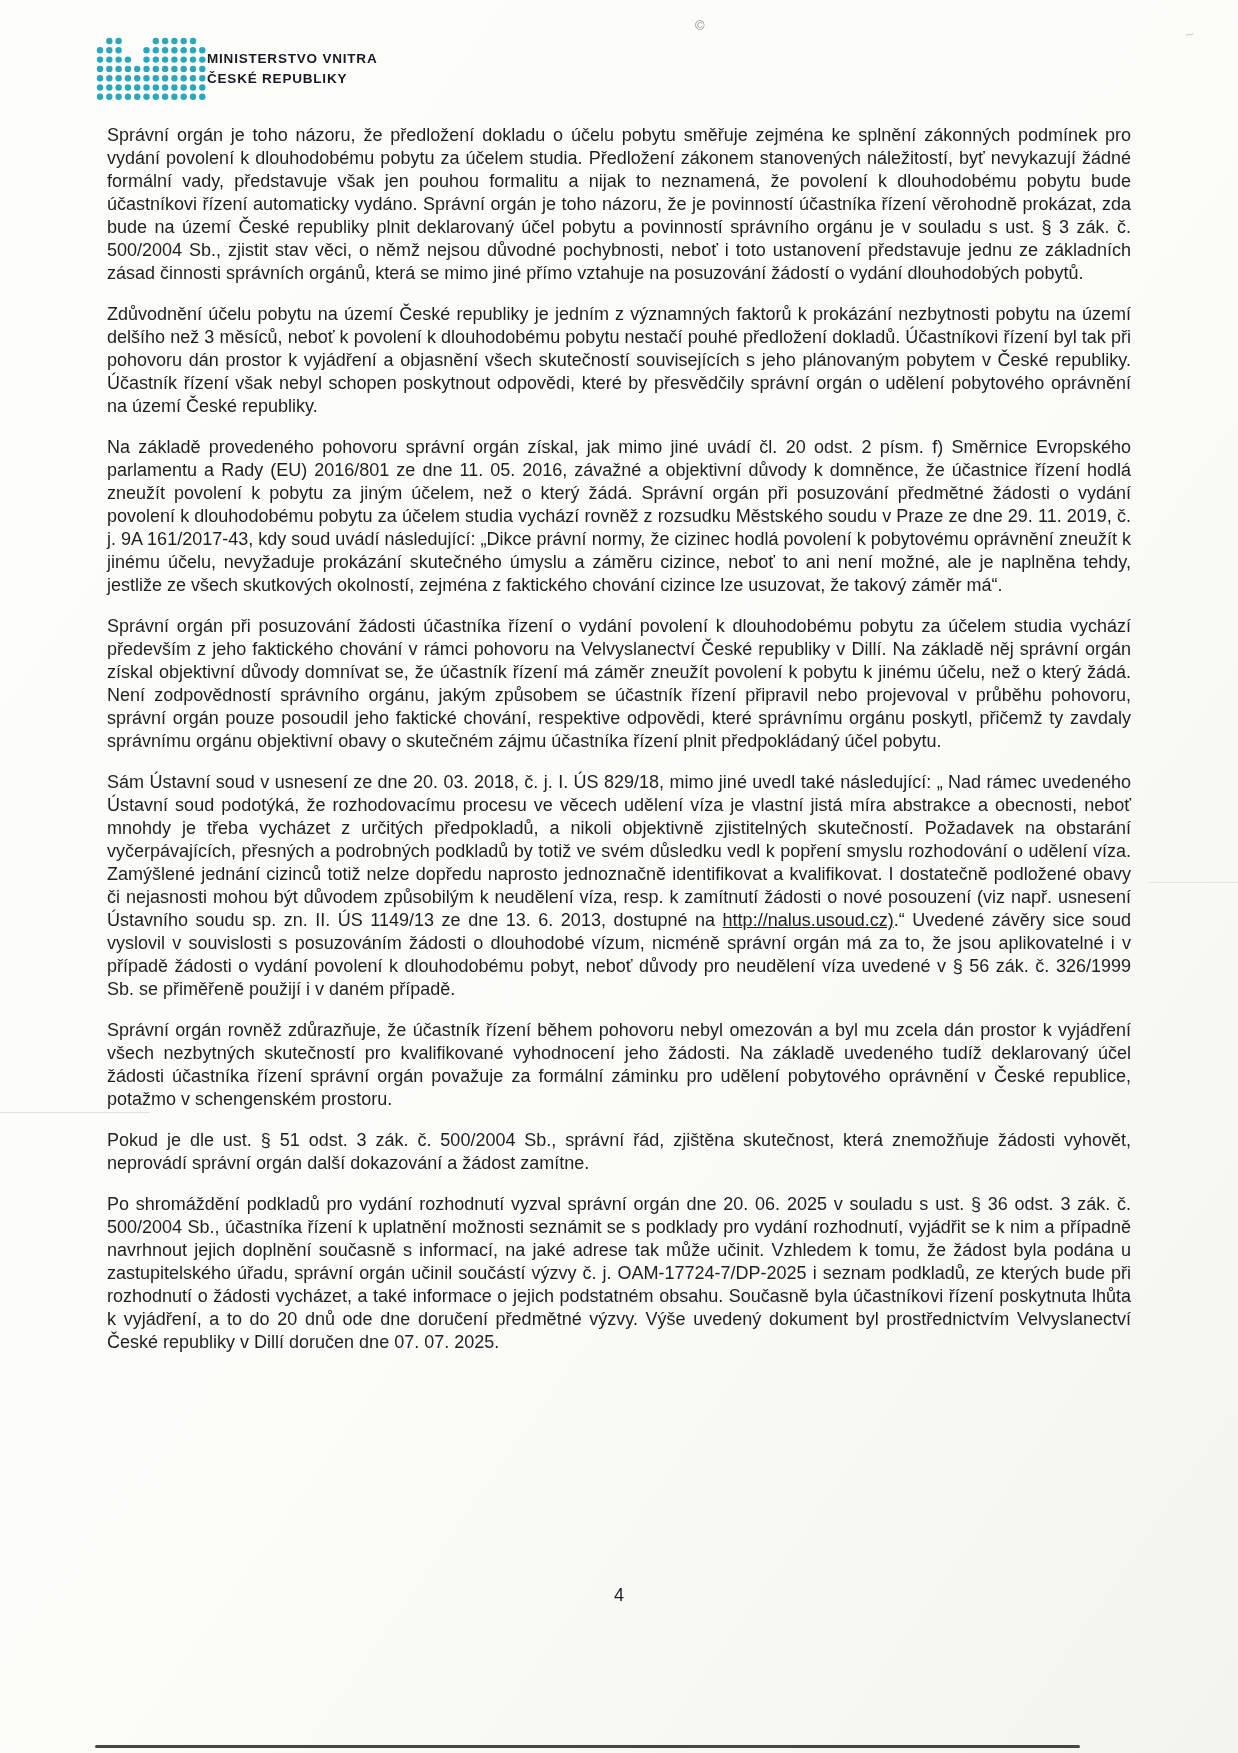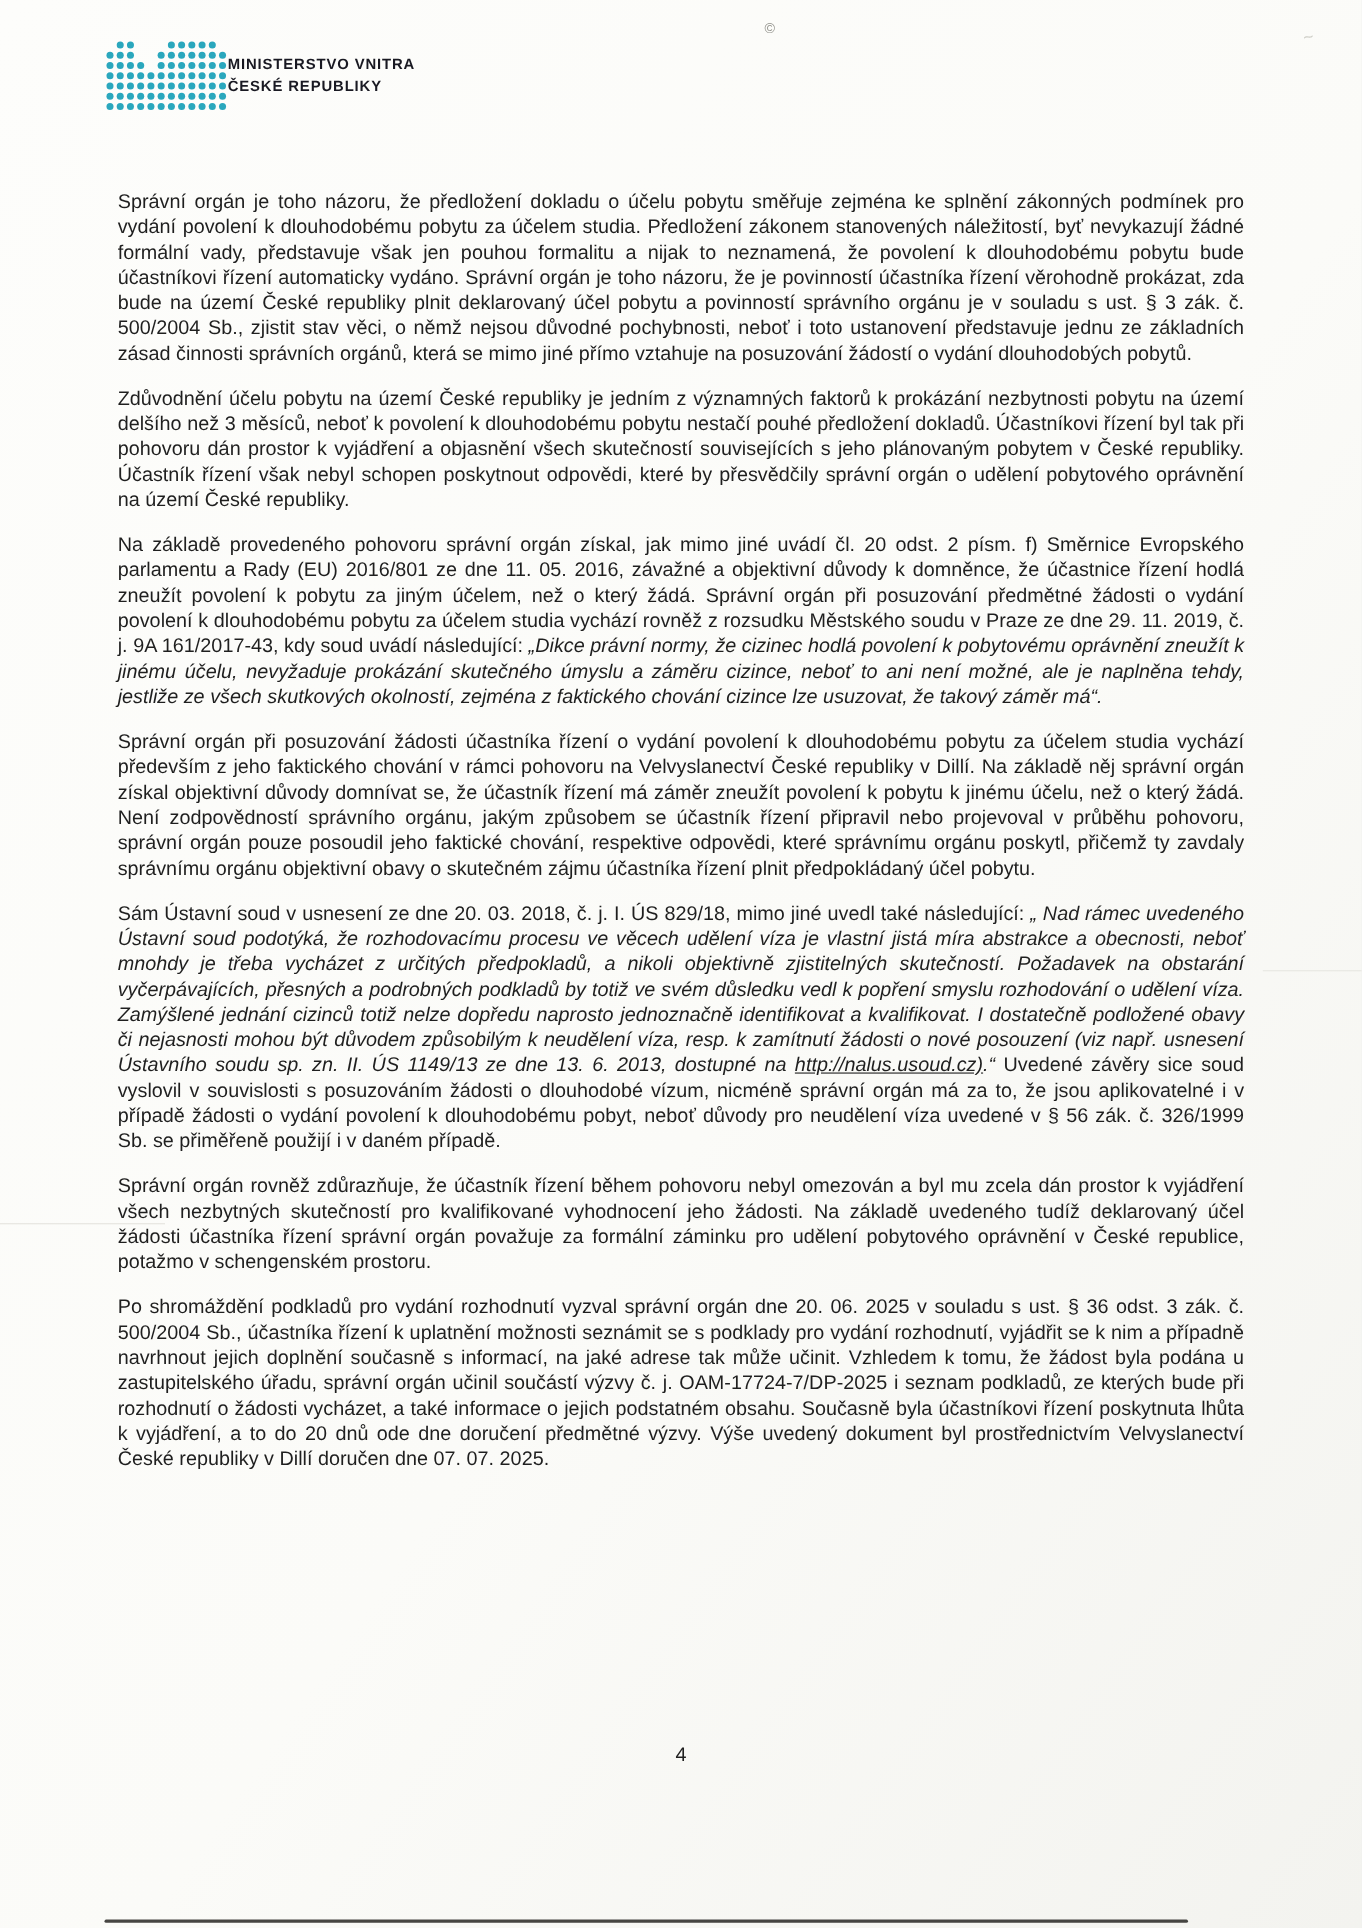--- a/index.html
+++ b/index.html
@@ -26,24 +26,23 @@
     letter-spacing:0.8px;
     color:#191922;
     line-height:1.5;
   }
   
   .content {
     position:absolute; left:107px; top:124px; width:1024px;
     font-size:18px; line-height:23px;
     text-align:justify;
     color:#1f1f1f;
-    margin-top:48px;
   }
   .content p { margin:0 0 18px 0; }
-  .italic { font-style:italic; }
+  .italic { }
   .underline { text-decoration:underline; }
   
   .page-number {
     position:absolute; left:0; top:1585px; width:100%;
     text-align:center; font-size:18px; color:#1f1f1f;
   }
   
   .mark-top {
     position:absolute; left:695px; top:18px;
     font-size:13px; color:#90908a;
@@ -179,20 +178,23 @@
     </p>
 
     <p>
       <span>Sám Ústavní soud v usnesení ze dne 20. 03. 2018, č. j. I. ÚS 829/18, mimo jiné uvedl také následující: </span><span class="italic">„ Nad rámec uvedeného Ústavní soud podotýká, že rozhodovacímu procesu ve věcech udělení víza je vlastní jistá míra abstrakce a obecnosti, neboť mnohdy je třeba vycházet z určitých předpokladů, a nikoli objektivně zjistitelných skutečností. Požadavek na obstarání vyčerpávajících, přesných a podrobných podkladů by totiž ve svém důsledku vedl k popření smyslu rozhodování o udělení víza. Zamýšlené jednání cizinců totiž nelze dopředu naprosto jednoznačně identifikovat a kvalifikovat. I dostatečně podložené obavy či nejasnosti mohou být důvodem způsobilým k neudělení víza, resp. k zamítnutí žádosti o nové posouzení (viz např. usnesení Ústavního soudu sp. zn. II. ÚS 1149/13 ze dne 13. 6. 2013, dostupné na </span><span class="italic underline">http://nalus.usoud.cz)</span><span class="italic">.“</span><span> Uvedené závěry sice soud vyslovil v souvislosti s posuzováním žádosti o dlouhodobé vízum, nicméně správní orgán má za to, že jsou aplikovatelné i v případě žádosti o vydání povolení k dlouhodobému pobyt, neboť důvody pro neudělení víza uvedené v § 56 zák. č. 326/1999 Sb. se přiměřeně použijí i v daném případě.</span>
     </p>
 
     <p>
       <span>Správní orgán rovněž zdůrazňuje, že účastník řízení během pohovoru nebyl omezován a byl mu zcela dán prostor k vyjádření všech nezbytných skutečností pro kvalifikované vyhodnocení jeho žádosti. Na základě uvedeného tudíž deklarovaný účel žádosti účastníka řízení správní orgán považuje za formální záminku pro udělení pobytového oprávnění v České republice, potažmo v schengenském prostoru.</span>
     </p>
 
+    <p>
+      <span>Pokud je dle ust. § 51 odst. 3 zák. č. 500/2004 Sb., správní řád, zjištěna skutečnost, která znemožňuje žádosti vyhovět, neprovádí správní orgán další dokazování a žádost zamítne.</span>
+    </p>
 
     <p>
       <span>Po shromáždění podkladů pro vydání rozhodnutí vyzval správní orgán dne 20. 06. 2025 v souladu s ust. § 36 odst. 3 zák. č. 500/2004 Sb., účastníka řízení k uplatnění možnosti seznámit se s podklady pro vydání rozhodnutí, vyjádřit se k nim a případně navrhnout jejich doplnění současně s informací, na jaké adrese tak může učinit. Vzhledem k tomu, že žádost byla podána u zastupitelského úřadu, správní orgán učinil součástí výzvy č. j. OAM-17724-7/DP-2025 i seznam podkladů, ze kterých bude při rozhodnutí o žádosti vycházet, a také informace o jejich podstatném obsahu. Současně byla účastníkovi řízení poskytnuta lhůta k vyjádření, a to do 20 dnů ode dne doručení předmětné výzvy. Výše uvedený dokument byl prostřednictvím Velvyslanectví České republiky v Dillí doručen dne 07. 07. 2025.</span>
     </p>
 
   </main>
 
   <div class="page-number">4</div>
 
   <div class="bottom-edge-line"></div>

